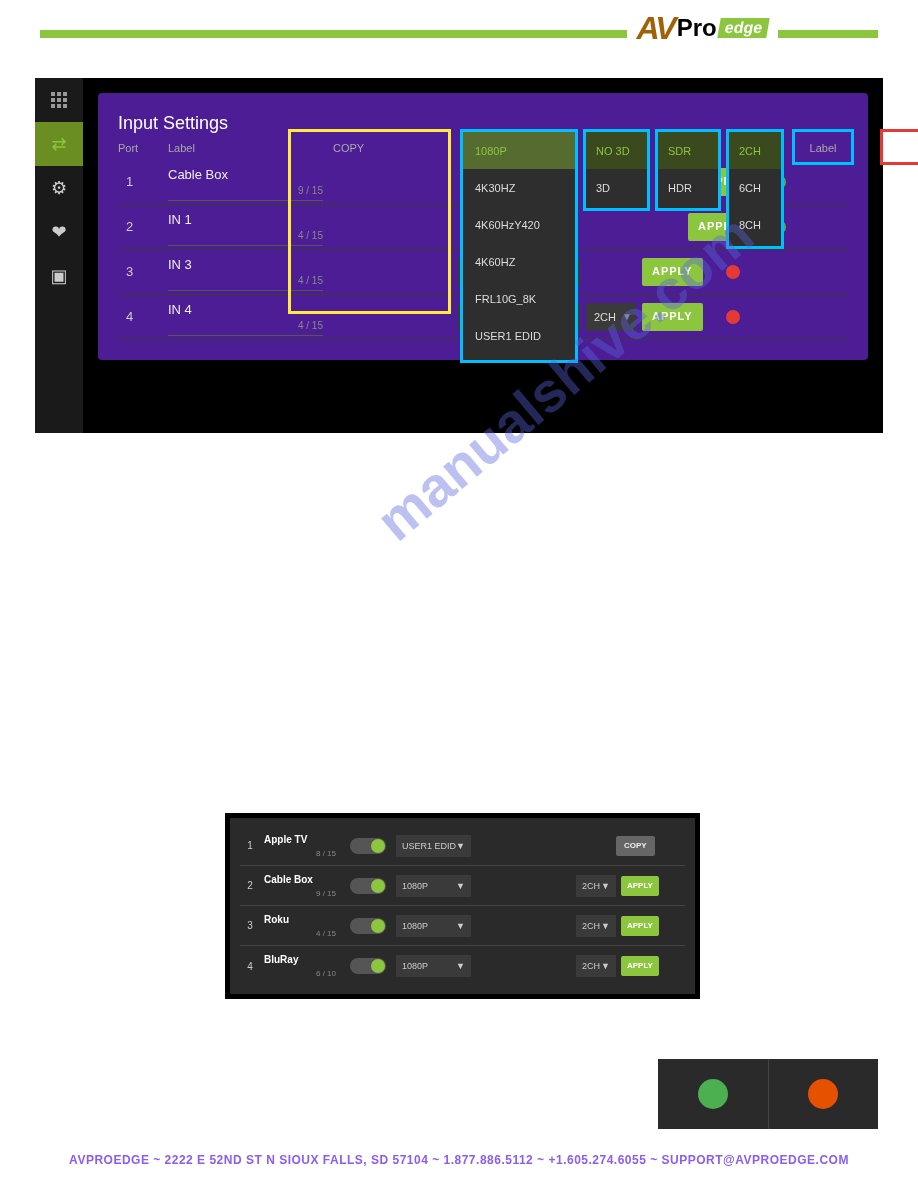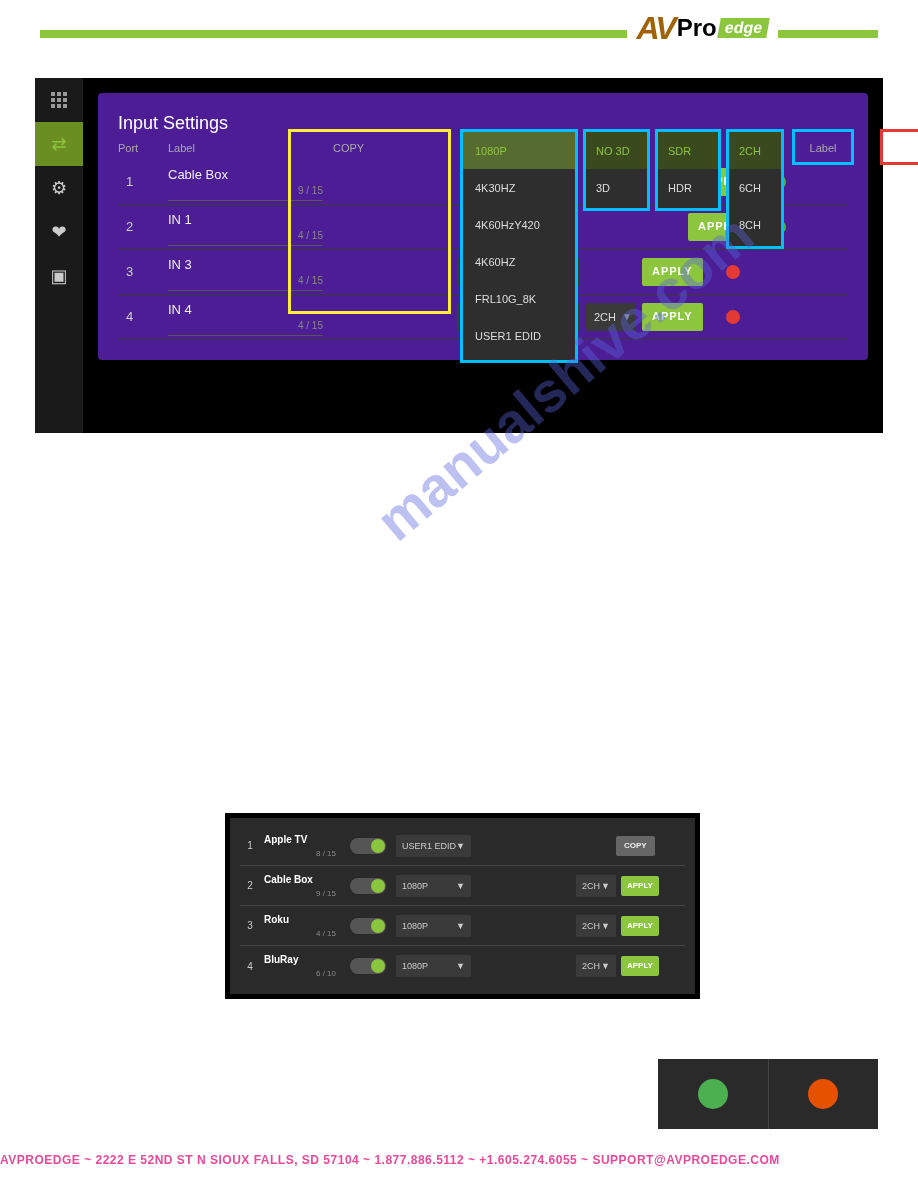--- a/index.html
+++ b/index.html
@@ -66,21 +66,21 @@
 .s2-copy{background:#666;color:#eee;font:700 8px/1 Arial;height:20px;padding:0 8px;display:flex;align-items:center;border-radius:2px}
 .out-list{position:absolute;width:78px;background:#2e2e2e;border:3px solid #00bfff}
 .out-item{height:22px;padding:0 8px;font-size:8px;color:#ccc;display:flex;align-items:center}
 .out-item.sel{color:#8cc63f}
 .s2-wrap{position:relative}
 .dots-box{margin:60px 40px 0;background:#2a2a2a;width:220px;height:70px;display:flex;float:right}
 .dots-box .cell{flex:1;display:flex;align-items:center;justify-content:center}
 .dots-box .sep{width:1px;background:#444}
 .big-dot{width:30px;height:30px;border-radius:50%}
 .big-dot.g{background:#4caf50}.big-dot.r{background:#e65100}
-.footer{clear:both;text-align:left;font:900 12px/1 Arial;color:#ec4899;padding:25px 0 0;letter-spacing:0.5px}
+.footer{clear:both;text-align:center;font:900 12px/1 Arial;color:#8b5cf6;padding:25px 0 0;letter-spacing:0.5px}
 .wm{position:absolute;font:700 56px/1 Arial;color:rgba(90,100,220,0.4);transform:rotate(-40deg);pointer-events:none;white-space:nowrap}
 </style>
 </head>
 <body>
 
 <div class="page">
   <div class="header-bar">
     <div class="logo-wrap">
       <span class="logo-av">AV</span>
       <span class="logo-pro">Pro</span>

